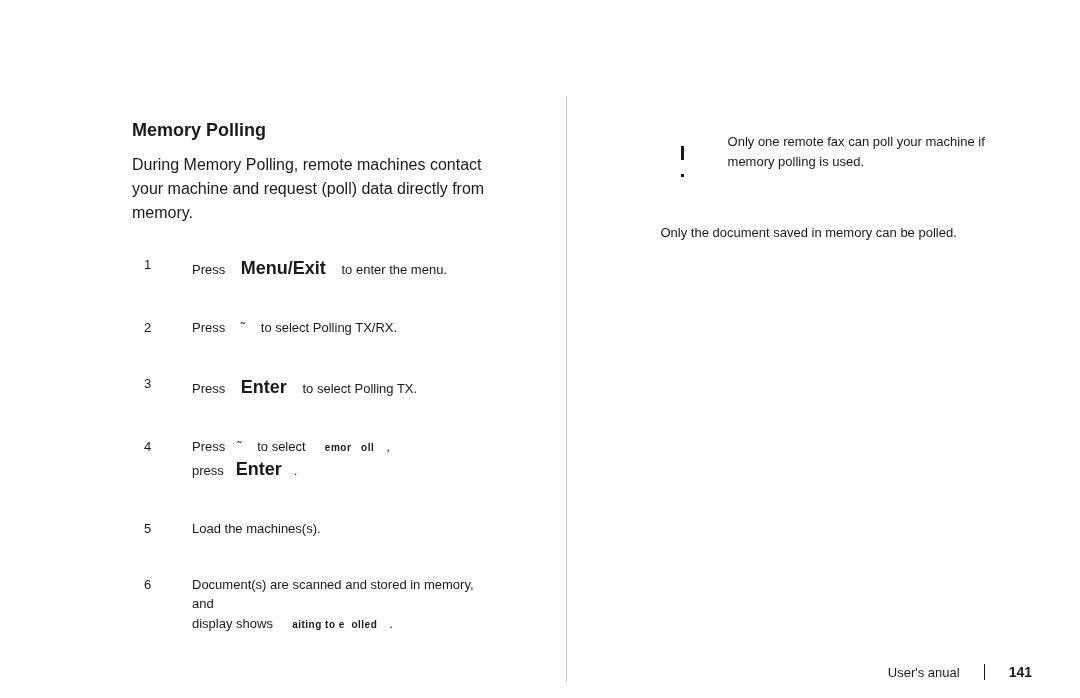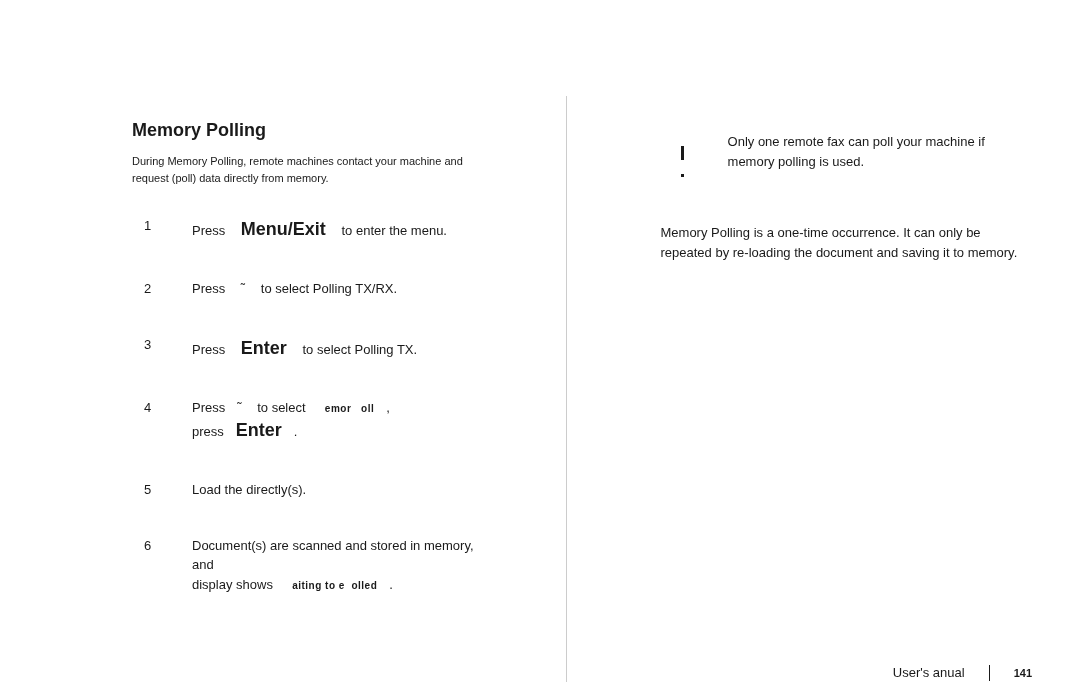--- a/index.html
+++ b/index.html
@@ -47,21 +47,21 @@
     }
 
     .page-title {
       font-family: Arial, Helvetica, sans-serif;
       font-size: 18px;
       font-weight: bold;
       margin-bottom: 10px;
     }
 
     .intro-text {
-      font-size: 11px;
+      font-size: 16px;
       line-height: 1.5;
       margin-bottom: 18px;
       font-family: Arial, Helvetica, sans-serif;
     }
 
     .section-heading {
       font-family: Arial, Helvetica, sans-serif;
       font-size: 14px;
       font-weight: bold;
       margin-bottom: 8px;
@@ -171,21 +171,21 @@
     .footer-divider {
       width: 1px;
       height: 16px;
       background: #1a1a1a;
       display: inline-block;
       margin: 0 4px;
     }
 
     .footer-pagenum {
       font-weight: bold;
-      font-size: 11px;
+      font-size: 14px;
     }
 
     .vertical-divider {
       width: 1px;
       background: #cccccc;
       margin: 0 10px;
     }
   </style>
 </head>
 <body>
@@ -225,21 +225,21 @@
         <li>
           <span class="step-num">4</span>
           <span class="step-content">
             Press<span class="tilde">˜</span> to select &nbsp;<span class="display-text">emor&nbsp;&nbsp;&nbsp;oll</span>, press<span class="key-label">Enter</span>.
           </span>
         </li>
 
         <li>
           <span class="step-num">5</span>
           <span class="step-content">
-            Load the directly(s).
+            Load the machines(s).
           </span>
         </li>
 
         <li>
           <span class="step-num">6</span>
           <span class="step-content">
             Document(s) are scanned and stored in memory, and<br>
             display shows &nbsp;<span class="display-text">aiting to e&nbsp;&nbsp;olled</span>.
           </span>
         </li>
@@ -251,22 +251,22 @@
     <div class="right-column">
 
       <div class="note-block">
         <div class="exclamation-icon">
           <div class="exclamation-bar"></div>
           <div class="exclamation-dot"></div>
         </div>
         <p class="note-text">Only one remote fax can poll your machine if memory polling is used.</p>
       </div>
 
-
-      <p class="plain-text">Memory Polling is a one-time occurrence.  It can only be repeated by re-loading the document and saving it to memory.</p>
+      <p class="plain-text">Only the document saved in memory can be polled.</p>
+
 
     </div>
   </div>
 
   <div class="footer">
     <span>User's  anual</span>
     <span class="footer-divider"></span>
     <span class="footer-pagenum">141</span>
   </div>
 </div>

